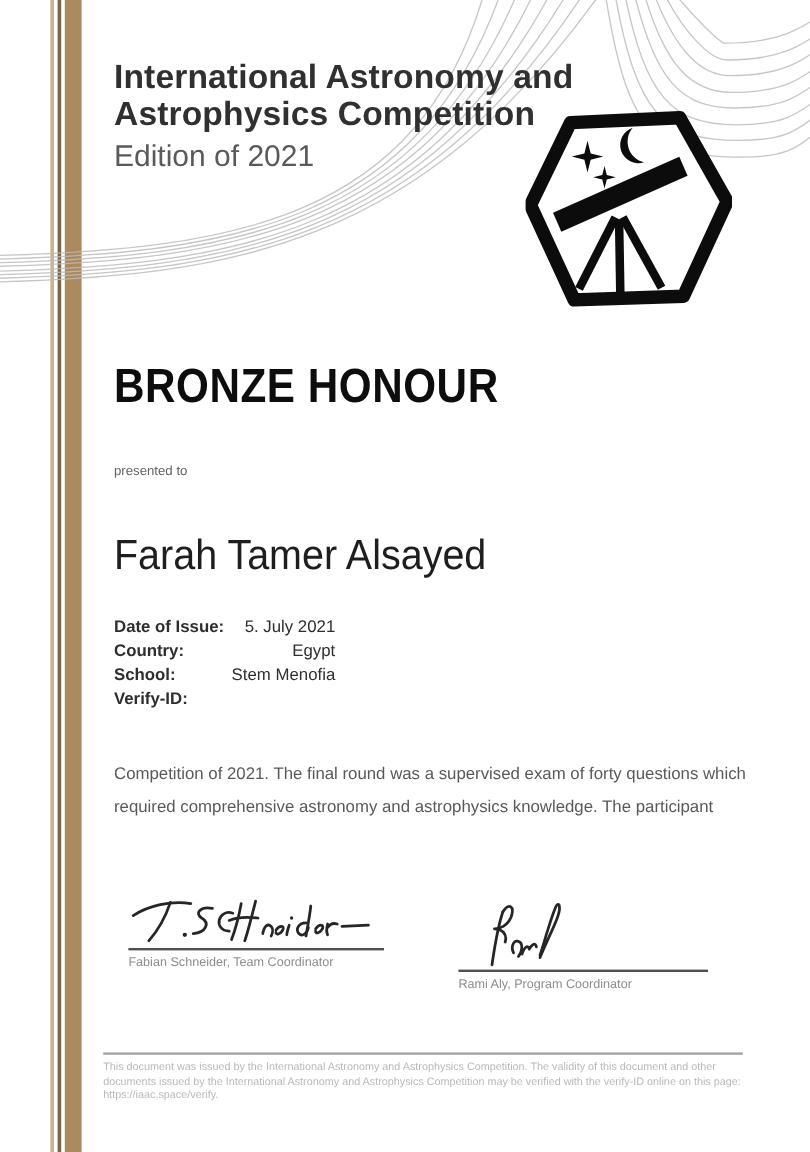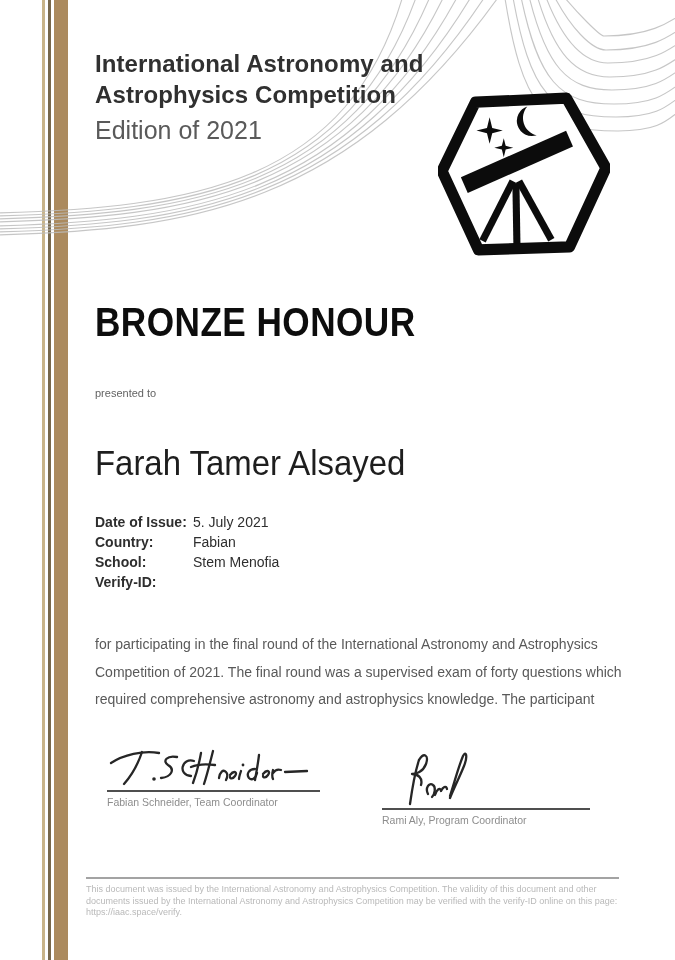--- a/index.html
+++ b/index.html
@@ -14,29 +14,29 @@
   .stripe.s1{left:42px;width:3px;background:#c9b489;}
   .stripe.s2{left:48px;width:3px;background:#77684c;}
   .stripe.s3{left:54px;width:14px;background:#ab8a5e;}
   
   .arcs{position:absolute;left:0;top:0;z-index:2;pointer-events:none;}
   .arcs path{fill:none;stroke:#bcbcbc;stroke-width:1.1;opacity:.85;}
   
   .logo{position:absolute;left:438px;top:88px;width:172px;height:170px;z-index:3;}
   
   .txt{position:absolute;z-index:4;}
-  .org{left:95px;top:48px;font-size:24px;font-weight:700;color:#303030;line-height:31px;letter-spacing:.1px;}
+  .org{left:95px;top:48px;font-size:28px;font-weight:700;color:#303030;line-height:31px;letter-spacing:.1px;}
   .edition{left:95px;top:116px;font-size:25px;font-weight:400;color:#5a5a5a;}
   .award{left:95px;top:300px;font-size:40px;font-weight:800;color:#0d0d0d;letter-spacing:.5px;}
   .award .squeeze{display:inline-block;transform:scaleX(.88);transform-origin:left center;white-space:nowrap;}
   .presented{left:95px;top:387px;font-size:11px;color:#636363;}
   .name{left:95px;top:443px;font-size:35px;font-weight:400;color:#1e1e1e;}
   .name .squeeze{display:inline-block;transform:scaleX(.94);transform-origin:left center;white-space:nowrap;}
   .details{left:95px;top:512px;font-size:14px;color:#2e2e2e;}
-  .drow{display:flex;line-height:20px;}
+  .drow{display:flex;line-height:20px;justify-content:space-between;}
   .dlabel{width:98px;font-weight:700;}
   .dvalue{font-weight:400;}
   .body-text{left:95px;top:631px;width:500px;font-size:14px;color:#595959;}
   .body-text .bline{height:27.5px;line-height:27.5px;white-space:nowrap;}
   .sig-block{position:absolute;z-index:4;}
   .sig-svg{position:absolute;bottom:4px;left:2px;}
   .sig-svg path{fill:none;stroke:#262626;stroke-width:2.3;stroke-linecap:round;stroke-linejoin:round;}
   .sig-line{position:absolute;bottom:0;left:0;right:0;height:2px;background:#4f4f4f;}
   .sig-label{position:absolute;top:100%;margin-top:4px;left:0;font-size:10.5px;color:#8d8d8d;white-space:nowrap;}
   .sig1{left:95px;top:744px;width:213px;height:48px;margin-left:12px;}
@@ -105,33 +105,32 @@
     <span class="squeeze">Farah Tamer Alsayed</span>
   </div>
 
   <div class="txt details">
     <div class="drow">
       <div class="dlabel">Date of Issue:</div>
       <div class="dvalue">5. July 2021</div>
     </div>
     <div class="drow">
       <div class="dlabel">Country:</div>
-      <div class="dvalue">Fabian</div>
+      <div class="dvalue">Egypt</div>
     </div>
     <div class="drow">
       <div class="dlabel">School:</div>
       <div class="dvalue">Stem Menofia</div>
     </div>
     <div class="drow">
       <div class="dlabel">Verify-ID:</div>
     </div>
   </div>
 
   <div class="txt body-text">
-    <div class="bline">for participating in the final round of the International Astronomy and Astrophysics</div>
     <div class="bline">Competition of 2021. The final round was a supervised exam of forty questions which</div>
     <div class="bline">required comprehensive astronomy and astrophysics knowledge. The participant</div>
   </div>
 
   <div class="sig-block sig1">
     <svg class="sig-svg" width="205" height="46" viewBox="0 0 205 46">
       <path d="M2 21 C14 13, 34 8, 50 11"></path>
       <path d="M33 10 C29 22, 23 33, 15 42"></path>
       <circle cx="45" cy="37" r="1.8" fill="#262626" stroke="none"></circle>
       <path d="M68 15 C58 13, 53 19, 59 23 C66 27, 63 35, 52 36"></path>

